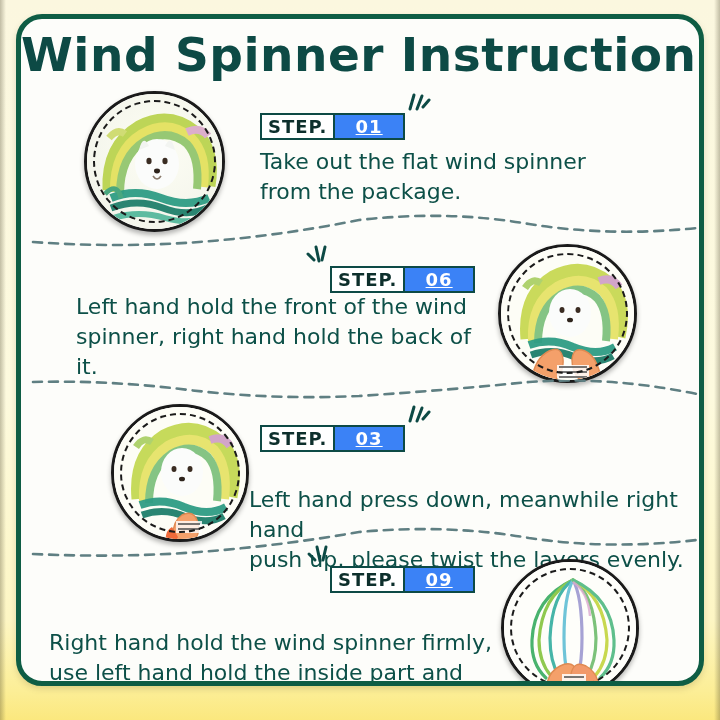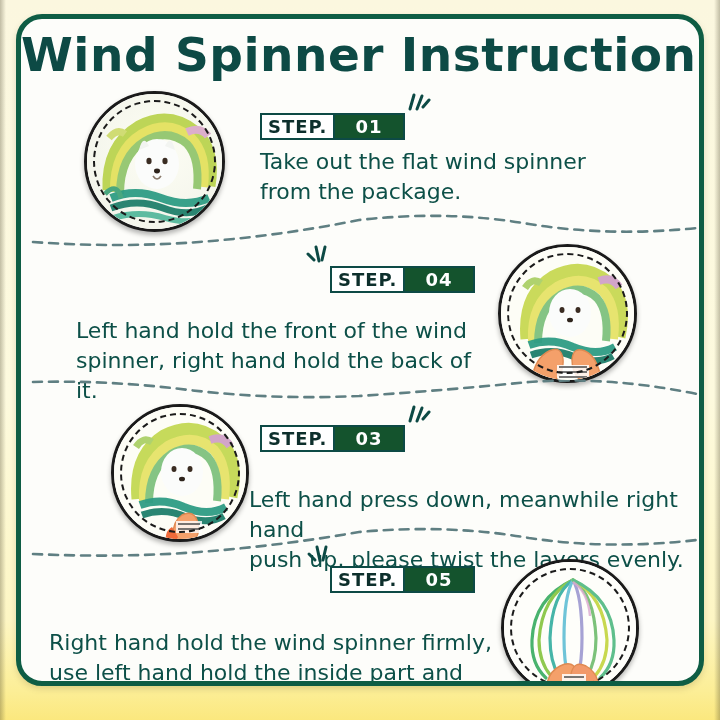--- a/index.html
+++ b/index.html
@@ -104,21 +104,21 @@
   }
 
   
   .badge {
     position: absolute;
     display: flex;
     align-items: stretch;
     height: 27px;
     border: 2px solid #0d4a45;
     box-sizing: border-box;
-    background: #14532d;
+    background: #3b82f6;
   }
   .badge .lbl {
     background: #ffffff;
     color: #0d2f2c;
     font-size: 18px;
     font-weight: bold;
     letter-spacing: 1px;
     display: flex;
     align-items: center;
     justify-content: center;
@@ -130,20 +130,21 @@
   .badge .num {
     color: #ffffff;
     font-size: 18px;
     font-weight: bold;
     letter-spacing: 1px;
     display: flex;
     align-items: center;
     justify-content: center;
     flex: 1;
     font-family: "DejaVu Sans", sans-serif;
+    text-decoration: underline;
   }
 
   
   .sparkle {
     position: absolute;
     width: 26px;
     height: 22px;
   }
 
   
@@ -269,34 +270,34 @@
               <path d="M56 118 L88 118 L88 131 L56 131 Z" fill="#ffffff" opacity="0.85"></path>
               <path d="M58 120 L86 120 M58 125 L86 125 M58 130 L86 130" stroke="#4b4b4b" stroke-width="1.6" fill="none"></path>
             </g>
           </svg>
         </div>
         <div class="dash-ring"></div>
       </div>
 
       <div class="badge" style="left:309px; top:247px; width:145px;">
         <div class="lbl">STEP.</div>
-        <div class="num">04</div>
+        <div class="num">06</div>
       </div>
 
       <div class="sparkle" style="left:284px; top:224px;">
         <svg viewBox="0 0 26 22" width="26" height="22">
           <g stroke="#0d4a45" stroke-width="3" stroke-linecap="round">
             <line x1="3" y1="11" x2="9" y2="17"></line>
             <line x1="11" y1="4" x2="14" y2="18"></line>
             <line x1="20" y1="4" x2="17" y2="17"></line>
           </g>
         </svg>
       </div>
 
-      <div class="body-text" style="left:55px; top:297px; width:420px;">Left hand hold the front of the wind
+      <div class="body-text" style="left:55px; top:273px; width:420px;">Left hand hold the front of the wind
 spinner, right hand hold the back of it.</div>
     </div>
 
     <div class="divider" style="top:349px;">
       <svg viewBox="0 0 672 40" width="672" height="40" preserveAspectRatio="none">
         <path d="M4 14 Q80 12 160 22 Q245 32 330 28 Q420 22 500 14 Q580 8 668 26" fill="none" stroke="#5f7f82" stroke-width="2.6" stroke-dasharray="9 7" stroke-linecap="round"></path>
       </svg>
     </div>
 
     <div class="step">
@@ -383,21 +384,21 @@
               <path d="M58 112 L82 112 L82 124 L58 124 Z" fill="#ffffff" opacity="0.85"></path>
               <path d="M60 115 L80 115 M60 120 L80 120" stroke="#4b4b4b" stroke-width="1.5" fill="none"></path>
             </g>
           </svg>
         </div>
         <div class="dash-ring"></div>
       </div>
 
       <div class="badge" style="left:309px; top:547px; width:145px;">
         <div class="lbl">STEP.</div>
-        <div class="num">05</div>
+        <div class="num">09</div>
       </div>
 
       <div class="sparkle" style="left:285px; top:524px;">
         <svg viewBox="0 0 26 22" width="26" height="22">
           <g stroke="#0d4a45" stroke-width="3" stroke-linecap="round">
             <line x1="3" y1="11" x2="9" y2="17"></line>
             <line x1="11" y1="4" x2="14" y2="18"></line>
             <line x1="20" y1="4" x2="17" y2="17"></line>
           </g>
         </svg>

